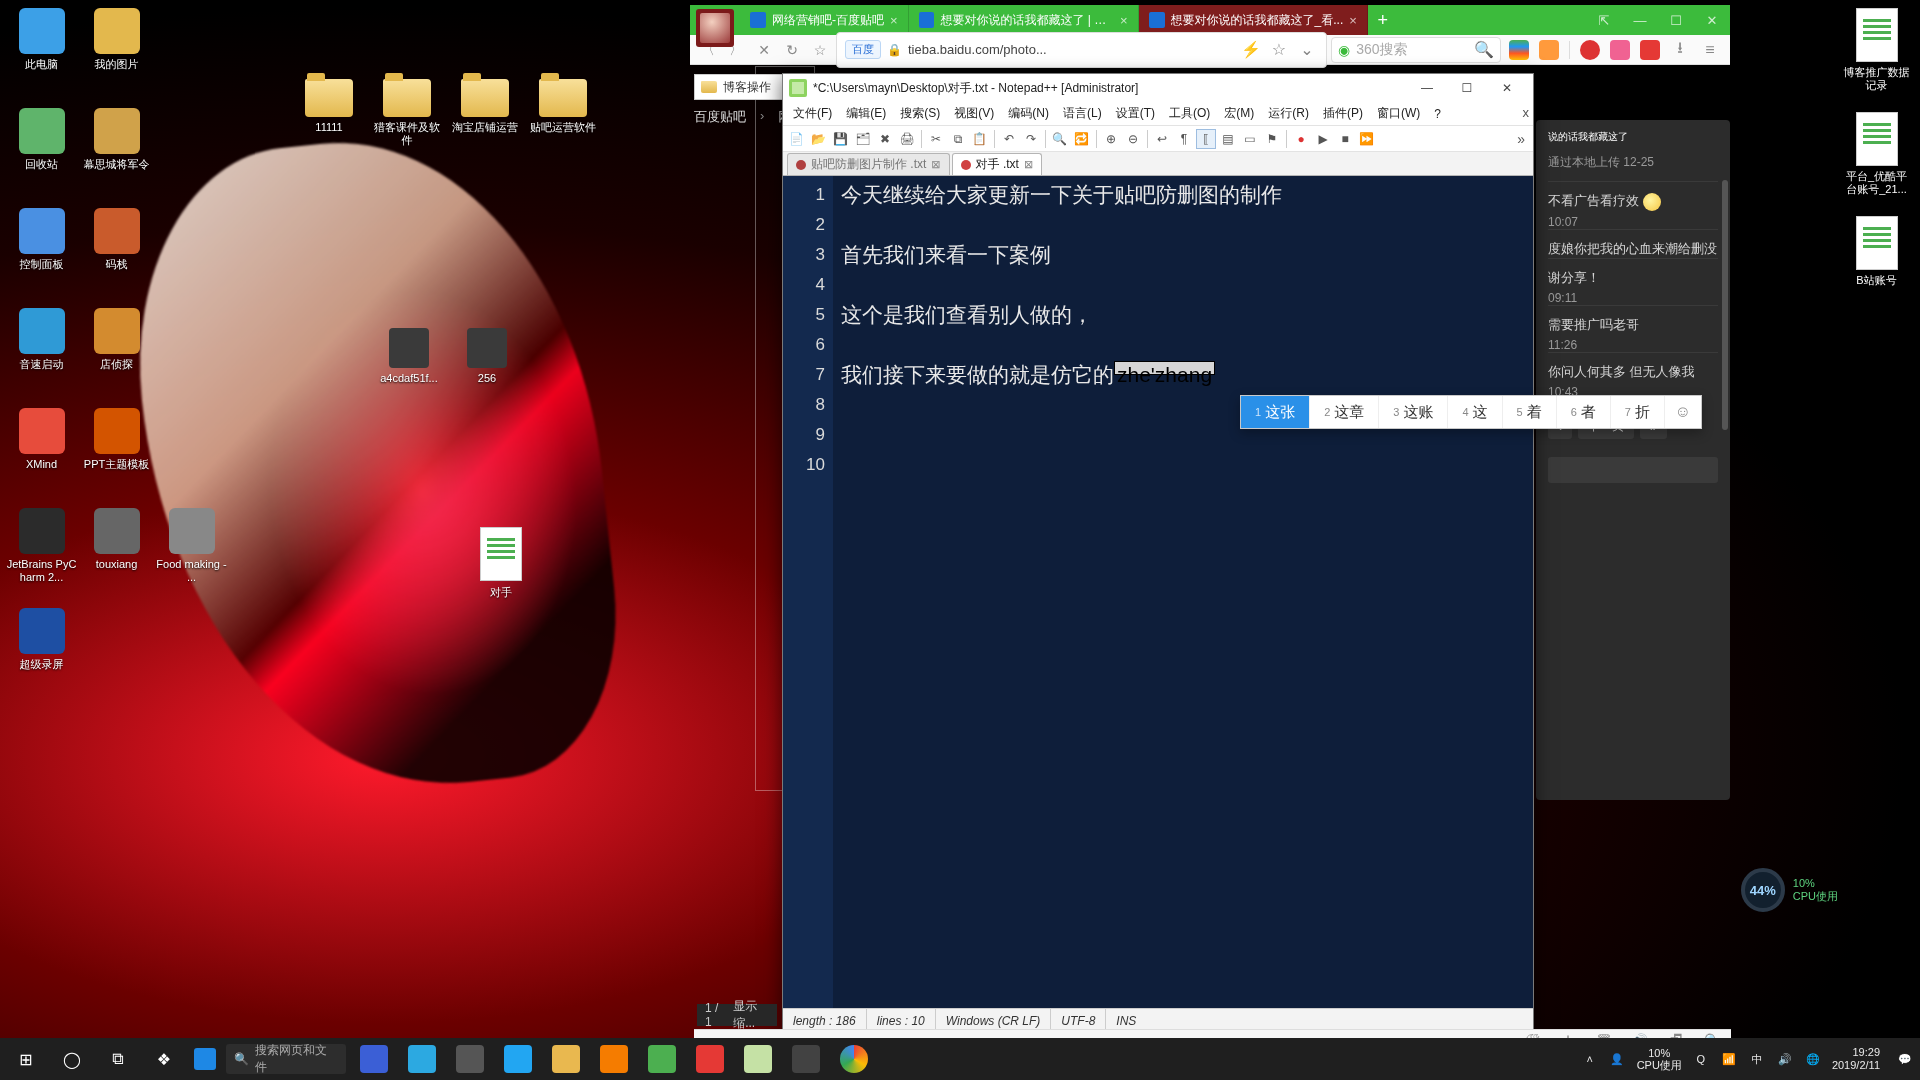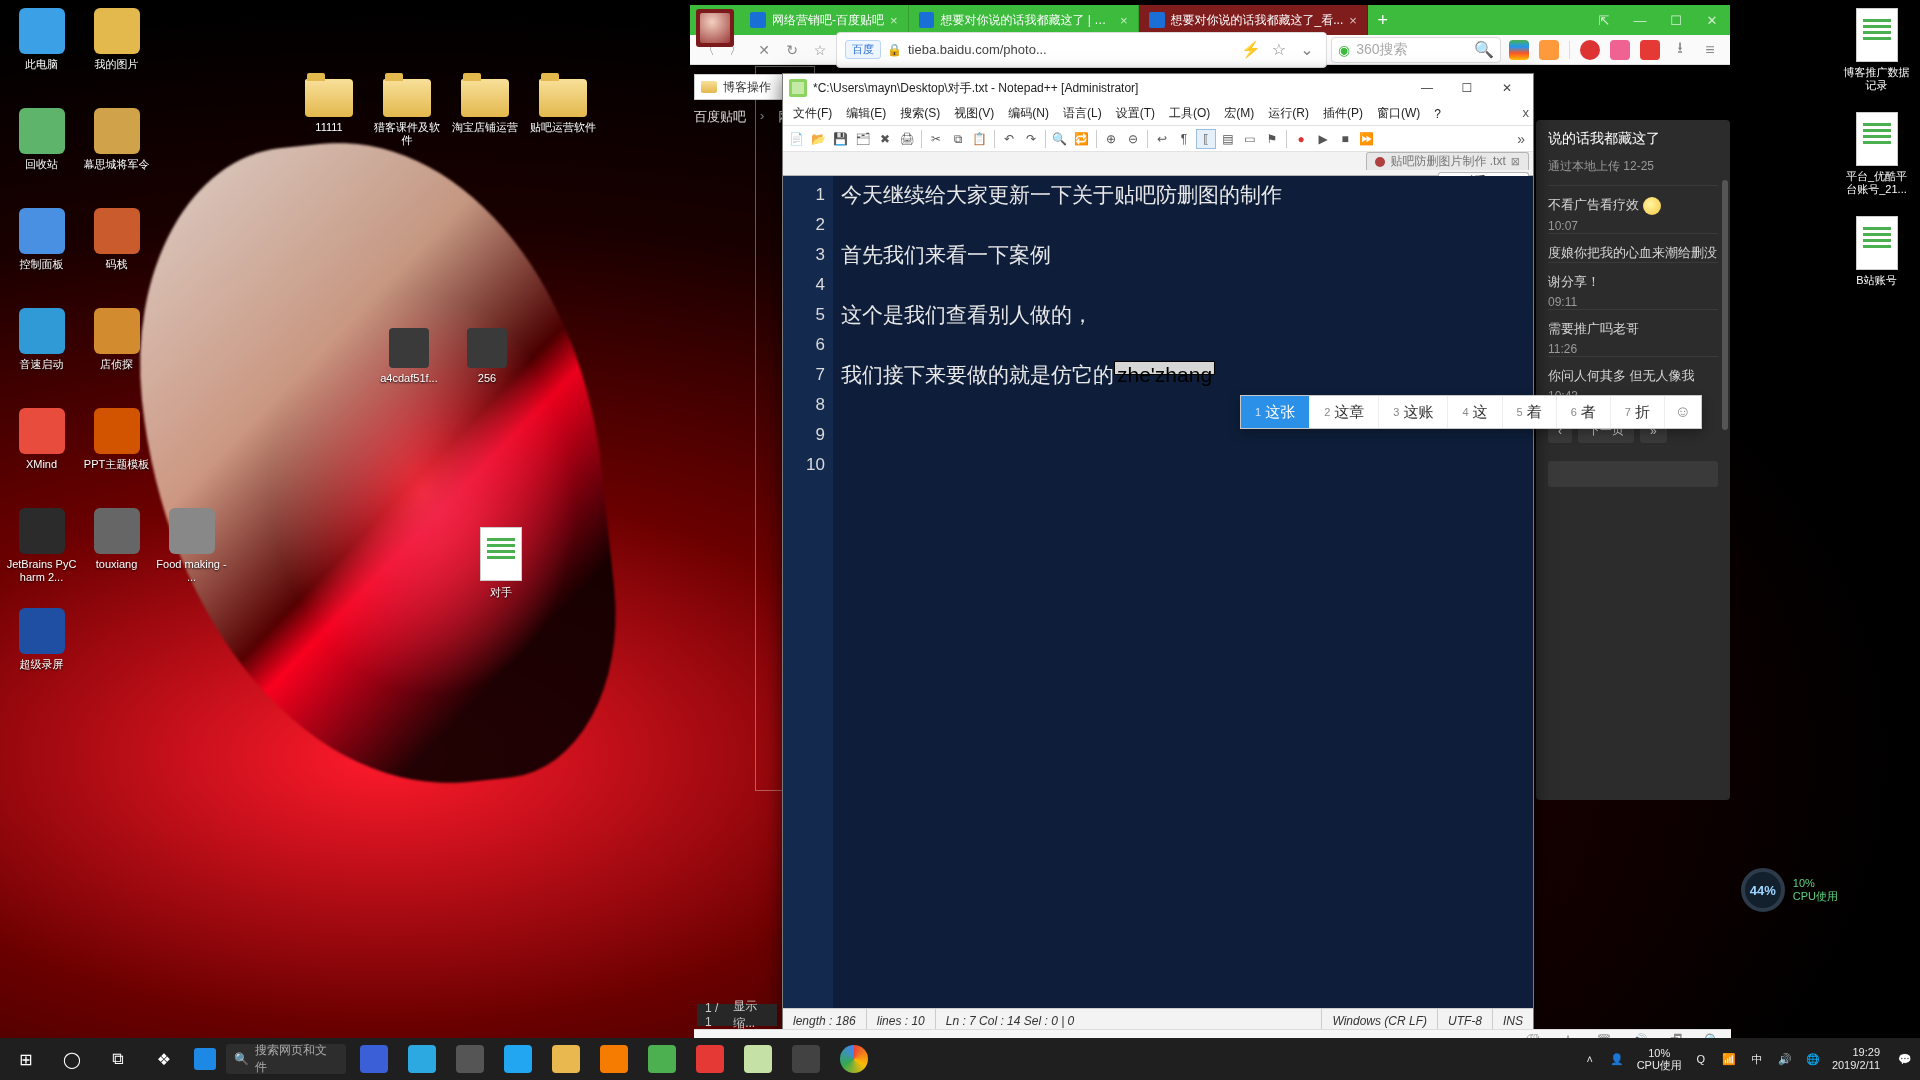--- a/index.html
+++ b/index.html
@@ -72,40 +72,40 @@
 .npp-menu { height: 24px; display: flex; align-items: center; gap: 2px; padding: 0 4px; font-size: 12px; color: #222; border-bottom: 1px solid #e3e3e3; position: relative; }
 .npp-menu .mi { padding: 2px 6px; cursor: pointer; }
 .npp-menu .mclose { position: absolute; right: 4px; top: 3px; font-size: 13px; color: #555; cursor: pointer; }
 
 .npp-tool { height: 26px; display: flex; align-items: center; gap: 2px; padding: 0 4px; border-bottom: 1px solid #e3e3e3; overflow: hidden; }
 .npp-tool .tb { width: 20px; height: 20px; border: 1px solid transparent; display: flex; align-items: center; justify-content: center; font-size: 12px; color: #555; cursor: pointer; }
 .npp-tool .tb.on { border-color: #9dbde0; background: #e6f0fa; }
 .npp-tool .tsep { width: 1px; height: 18px; background: #ccc; margin: 0 2px; }
 .npp-tool .more { margin-left: auto; color: #555; font-size: 14px; padding: 0 4px; }
 
-.npp-tabs { height: 24px; display: flex; align-items: flex-end; padding: 0 4px; gap: 2px; border-bottom: 1px solid #b5b5b5; background: #f3f3f3; flex-direction: column; }
+.npp-tabs { height: 24px; display: flex; align-items: flex-end; padding: 0 4px; gap: 2px; border-bottom: 1px solid #b5b5b5; background: #f3f3f3; }
 .ftab { height: 22px; display: flex; align-items: center; gap: 5px; padding: 0 8px; font-size: 12px; border: 1px solid #b5b5b5; border-bottom: none; background: #e8e8e8; color: #777; cursor: pointer; border-radius: 3px 3px 0 0; }
 .ftab.active { background: #fff; color: #222; }
 .ftab .dot { width: 10px; height: 10px; border-radius: 50%; background: #b04040; }
 .ftab.active .dot { background: #d04040; }
 .ftab .x { color: #888; font-size: 11px; }
 
 .npp-editor { flex: 1; display: flex; background: #0e1e3a; color: #e8e8e8; font-family: Consolas, monospace; font-size: 21px; overflow: hidden; }
 .gutter { width: 50px; background: #13294e; color: #dadada; text-align: right; padding: 4px 8px 0 0; font-size: 17px; line-height: 30px; }
 .codelines { flex: 1; padding: 4px 6px 0 8px; line-height: 30px; white-space: pre; position: relative; }
 .ime-input { display: inline-block; background: #d6d6d6; color: #000; border: 1px solid #000; padding: 0 2px; height: 14px; line-height: 26px; }
 
 .npp-status { height: 24px; background: #f3f3f3; border-top: 1px solid #ccc; display: flex; align-items: center; font-size: 12px; color: #333; font-style: italic; }
 .npp-status .cell { padding: 0 10px; border-right: 1px solid #ccc; height: 100%; display: flex; align-items: center; }
 
 .pagenum { position:absolute; left: 697px; top: 1004px; width: 80px; height: 22px; background: #272727; color: #ccc; font-size: 12px; display: flex; align-items: center; gap: 10px; padding: 0 8px; }
 
 
 .rpanel { position: absolute; left: 1536px; top: 120px; width: 194px; height: 680px; background: #2c2c2c; color: #d6d6d6; font-size: 13px; border-radius: 4px; padding: 10px 12px; display: flex; flex-direction: column; gap: 10px; }
-.rpanel .ptitle { font-size: 14px; color: #fff; }
+.rpanel .ptitle { font-size: 10px; color: #fff; }
 .rpanel .pmeta { font-size: 12px; color: #9a9a9a; }
 .rpanel .pentry { display: flex; flex-direction: column; gap: 4px; border-top: 1px solid #3a3a3a; padding-top: 10px; }
 .rpanel .emo { display: inline-block; width: 18px; height: 18px; background: radial-gradient(circle at 40% 40%, #fff5a0, #f5c542); border-radius: 50%; vertical-align: middle; margin-left: 4px; }
 .rpager { display: flex; gap: 6px; margin-top: 6px; }
 .rpager div { height: 24px; background: #3a3a3a; border-radius: 3px; display: flex; align-items: center; justify-content: center; font-size: 12px; color: #ccc; padding: 0 10px; cursor: pointer; }
 .rinput { margin-top: 8px; height: 26px; background: #3a3a3a; border-radius: 3px; }
 .rscroll { position: absolute; right: 2px; top: 60px; width: 6px; height: 250px; background: #555; border-radius: 3px; }
 
 
 .ime { position: absolute; left: 1240px; top: 395px; height: 34px; background: #fff; border: 1px solid #c9c9c9; display: flex; align-items: stretch; box-shadow: 0 4px 12px rgba(0,0,0,.3); }
@@ -444,21 +444,20 @@
 
 我们接下来要做的就是仿它的<span class="ime-input">zhe'zhang</span>
 
 
 
 </div>
     </div>
     <div class="npp-status">
       <div class="cell">length : 186</div>
       <div class="cell">lines : 10</div>
-      <div class="cell" style="flex:1">Ln : 7    Col : 14    Sel : 0 | 0</div>
       <div class="cell">Windows (CR LF)</div>
       <div class="cell">UTF-8</div>
       <div class="cell" style="border-right:none;">INS</div>
     </div>
   </div>
 
   <div class="pagenum">
     <span>1 / 1</span>
     <span>显示缩...</span>
   </div>

